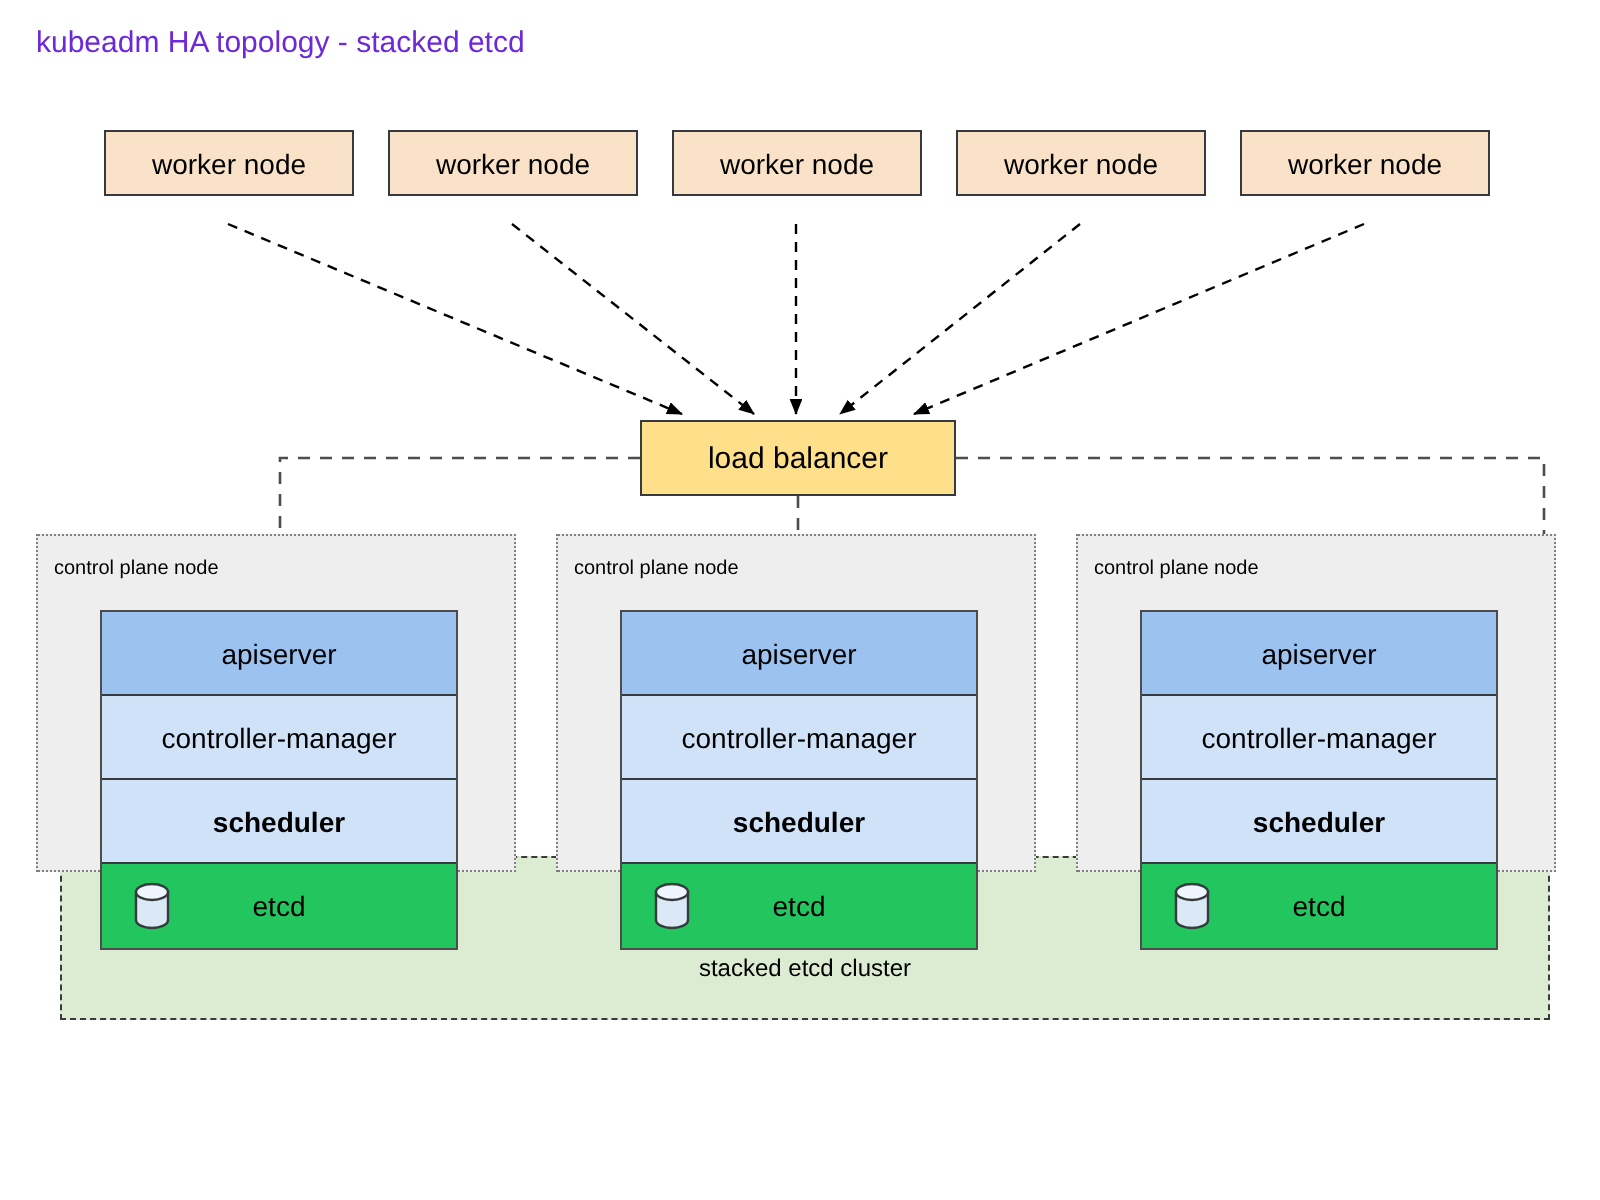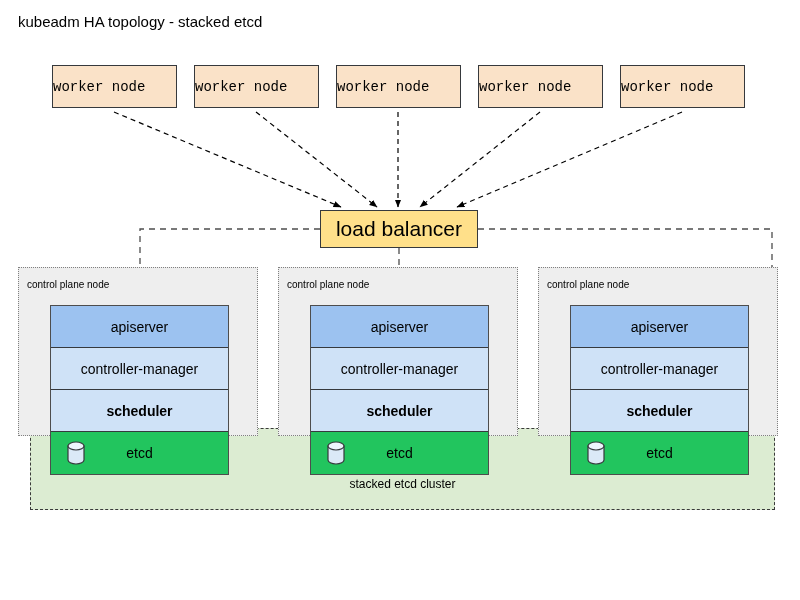--- a/index.html
+++ b/index.html
@@ -28,53 +28,52 @@
     pointer-events: none;
   }
   .layer-boxes { position: absolute; left: 0; top: 0; width: 800px; height: 600px; }
 
   .diagram-title {
     position: absolute;
     left: 18px;
     top: 12px;
     font-size: 15px;
     line-height: 20px;
-    color: #000000;
+    color: #6d28d9;
     white-space: nowrap;
   }
 
   .worker-node {
     position: absolute;
     top: 65px;
     width: 125px;
-    height: 43px;
+    height: 33px;
     background: #fae2c8;
     border: 1px solid #36393d;
     box-sizing: border-box;
     display: flex;
     align-items: center;
-    justify-content: flex-start;
+    justify-content: center;
     font-size: 14px;
     color: #000000;
-    font-family: Liberation Mono, monospace;
   }
 
   .load-balancer {
     position: absolute;
     left: 320px;
     top: 210px;
     width: 158px;
     height: 38px;
     background: #ffe08a;
     border: 1px solid #36393d;
     box-sizing: border-box;
     display: flex;
     align-items: center;
     justify-content: center;
-    font-size: 21px;
+    font-size: 15px;
     color: #000000;
   }
 
   .etcd-cluster-region {
     position: absolute;
     left: 30px;
     top: 428px;
     width: 745px;
     height: 82px;
     background: #dcecd2;

